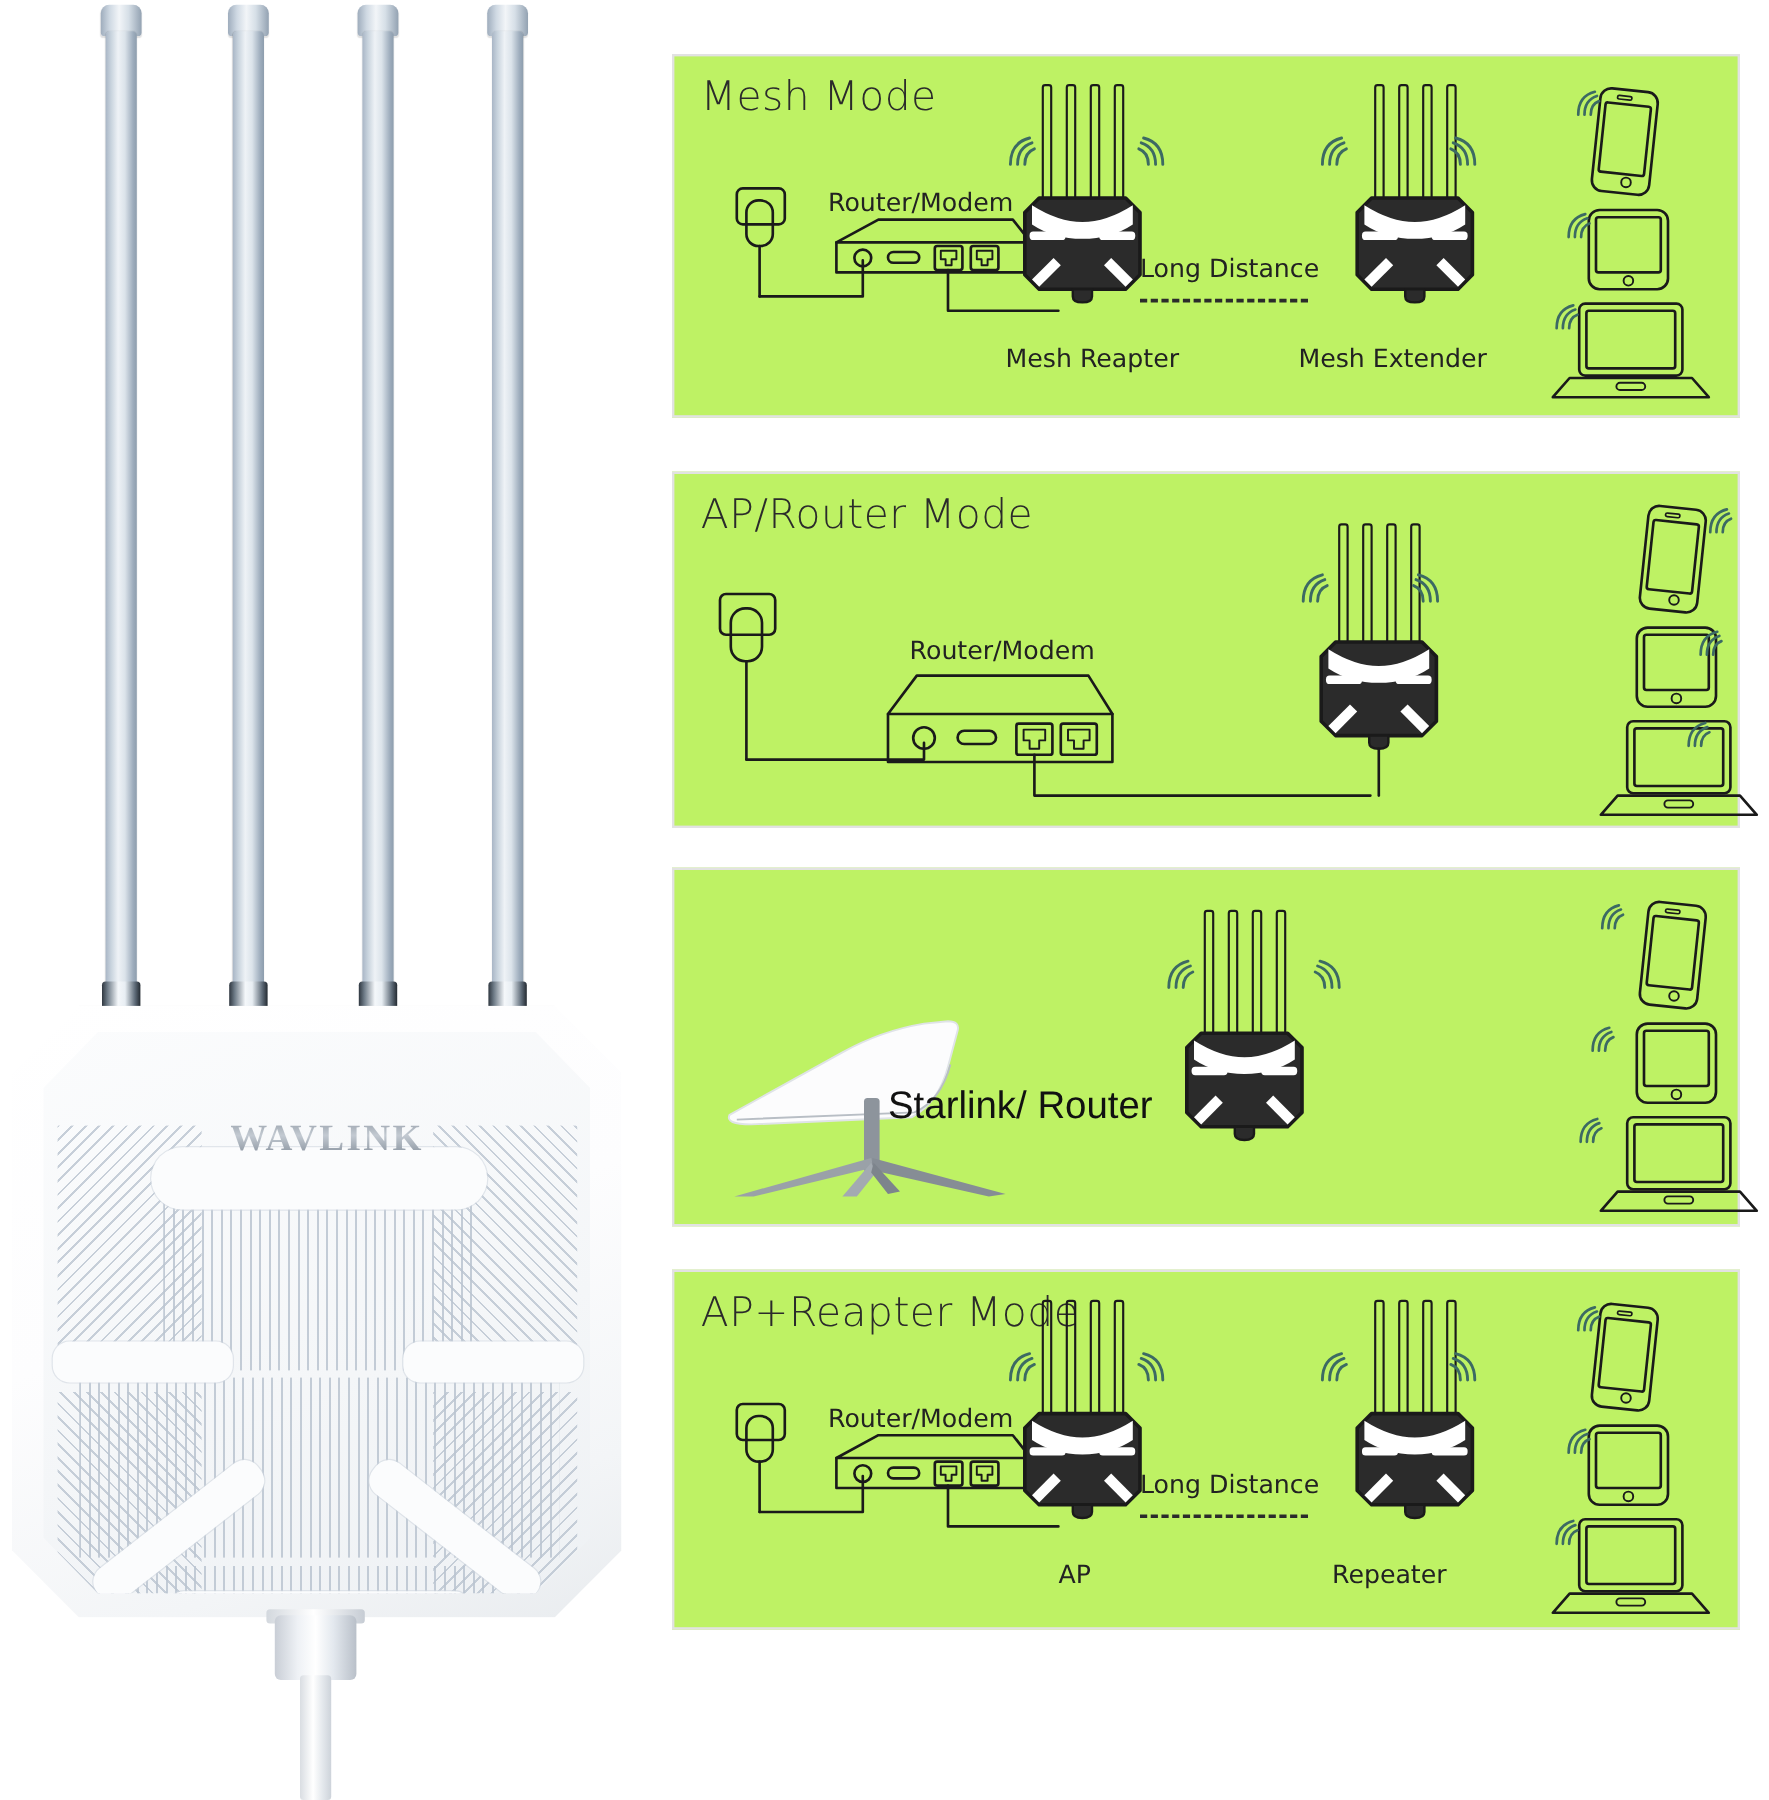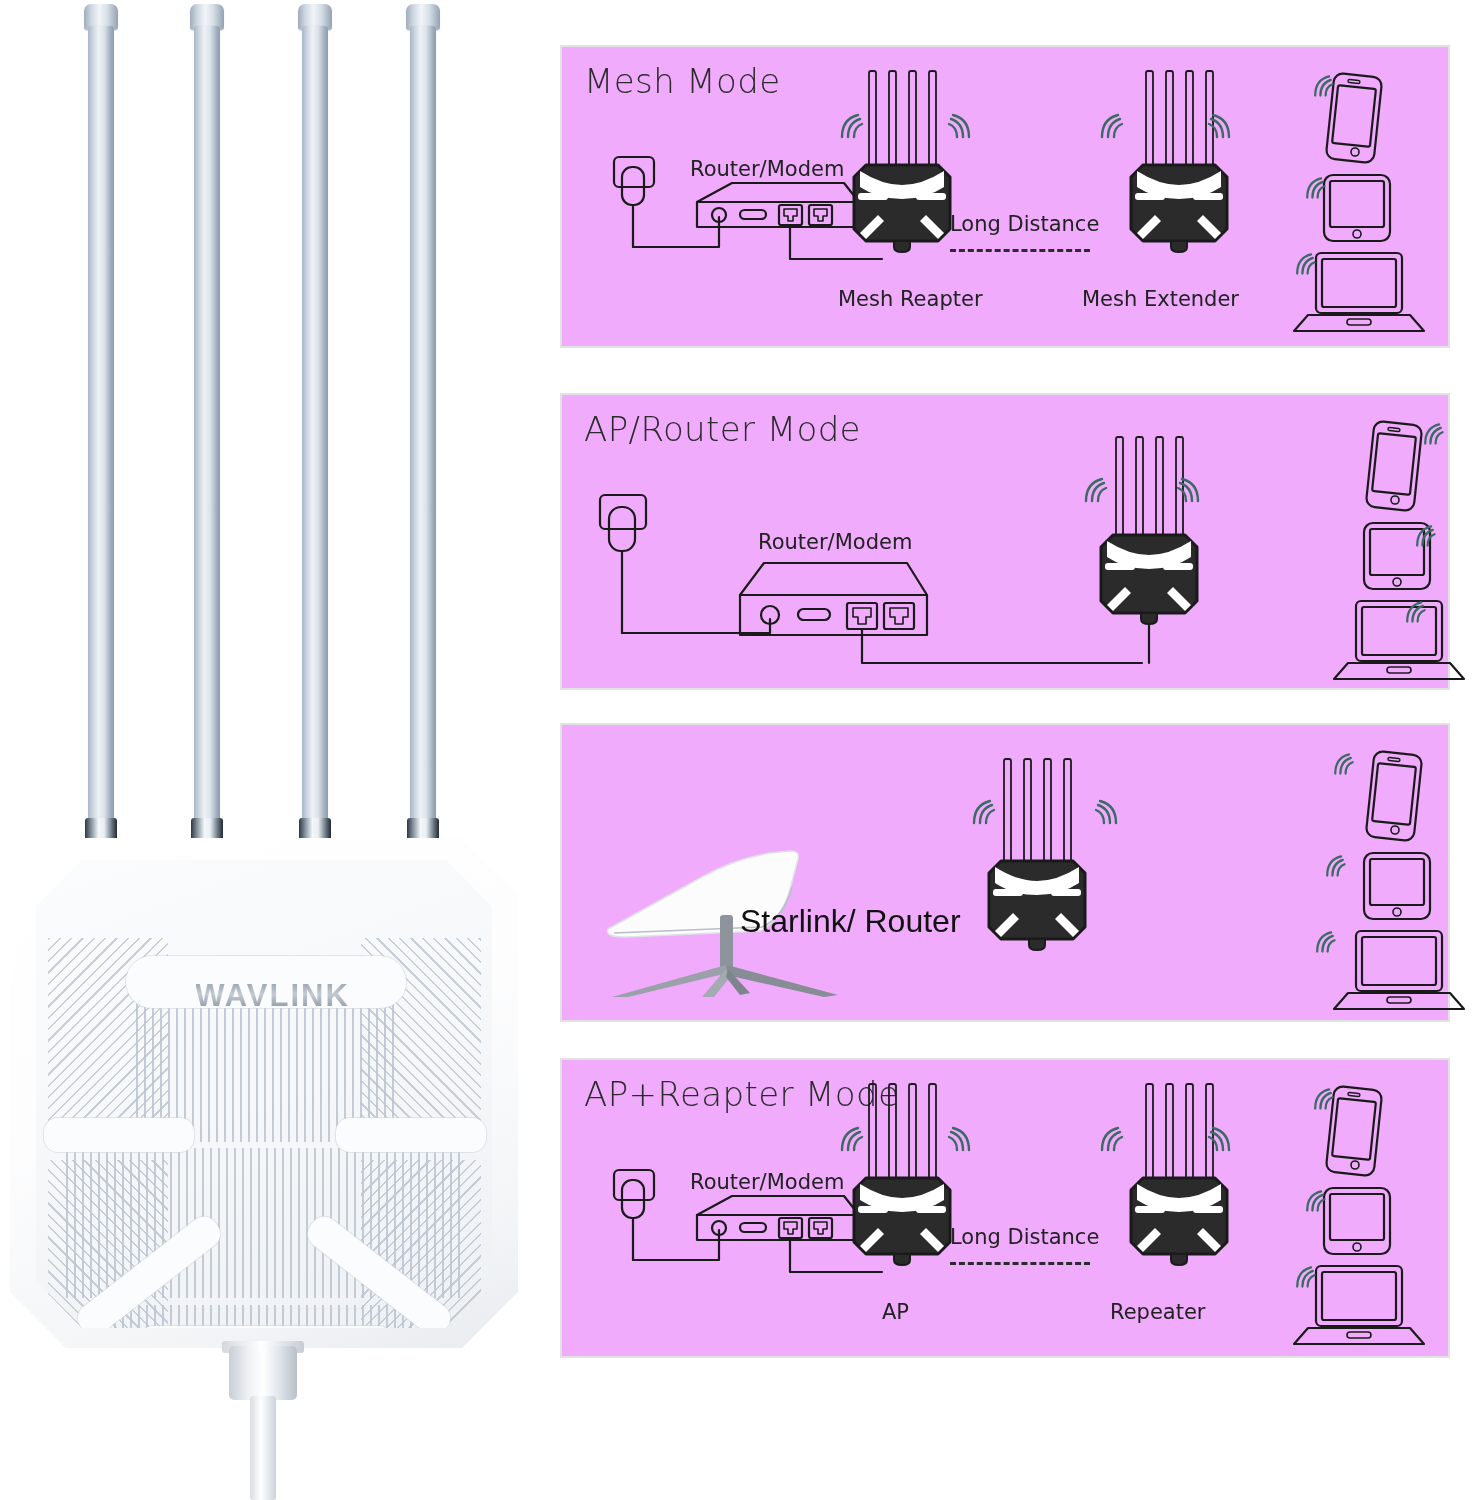--- a/index.html
+++ b/index.html
@@ -38,30 +38,30 @@
   .finsD2{position:absolute;
         background-image:repeating-linear-gradient(45deg,
           rgba(186,196,208,.8) 0px,rgba(186,196,208,.8) 1.6px,
           rgba(255,255,255,0) 1.6px,rgba(255,255,255,0) 8px);}
   .bar{position:absolute;background:#fbfcfd;border-radius:14px;
        box-shadow:0 0 0 1px rgba(205,213,222,.55);}
   #logo{position:absolute;left:50%;top:930px;transform:translateX(-50%);
         font-size:31px;letter-spacing:2px;font-weight:700;
         background:linear-gradient(180deg,#8d96a1 0%,#c3cad2 45%,#7e8894 100%);
         -webkit-background-clip:text;background-clip:text;color:transparent;
-        font-family:Liberation Sans, sans-serif;margin-top:48px;}
+        font-family:Liberation Serif, serif;}
   #gland{position:absolute;left:229px;top:1346px;width:68px;height:54px;border-radius:5px;
         background:linear-gradient(90deg,#c9ced6 0%,#eef1f5 28%,#ffffff 50%,#e3e8ee 72%,#b9c0c9 100%);}
   #glandlip{position:absolute;left:222px;top:1341px;width:82px;height:12px;border-radius:3px;
         background:linear-gradient(90deg,#d3d8de,#ffffff 48%,#c6ccd4);}
   #cable{position:absolute;left:250px;top:1396px;width:26px;height:104px;
         background:linear-gradient(90deg,#d9dde2,#ffffff 42%,#e6eaee 70%,#cdd3da);border-radius:3px;}
 
   
-  .panel{position:absolute;left:560px;width:890px;background:#f0abfc;
+  .panel{position:absolute;left:560px;width:890px;background:#bef264;
          border:2px solid #e2e2e2;box-sizing:border-box;}
   .ptitle{position:absolute;left:22px;top:14px;font-size:34px;color:#2b2b2b;
           font-family:"DejaVu Sans", sans-serif;font-weight:300;letter-spacing:.4px;}
   .cap{position:absolute;font-size:21px;color:#222;white-space:nowrap;
        font-family:"DejaVu Sans", sans-serif;}
   .bigcap{position:absolute;font-size:32px;color:#111;white-space:nowrap;
        font-family:"Liberation Sans", sans-serif;}
   .dashline{position:absolute;height:0;border-top:3px dashed #2b2b2b;}
   svg{display:block;overflow:visible;}
   .svgabs{position:absolute;}

